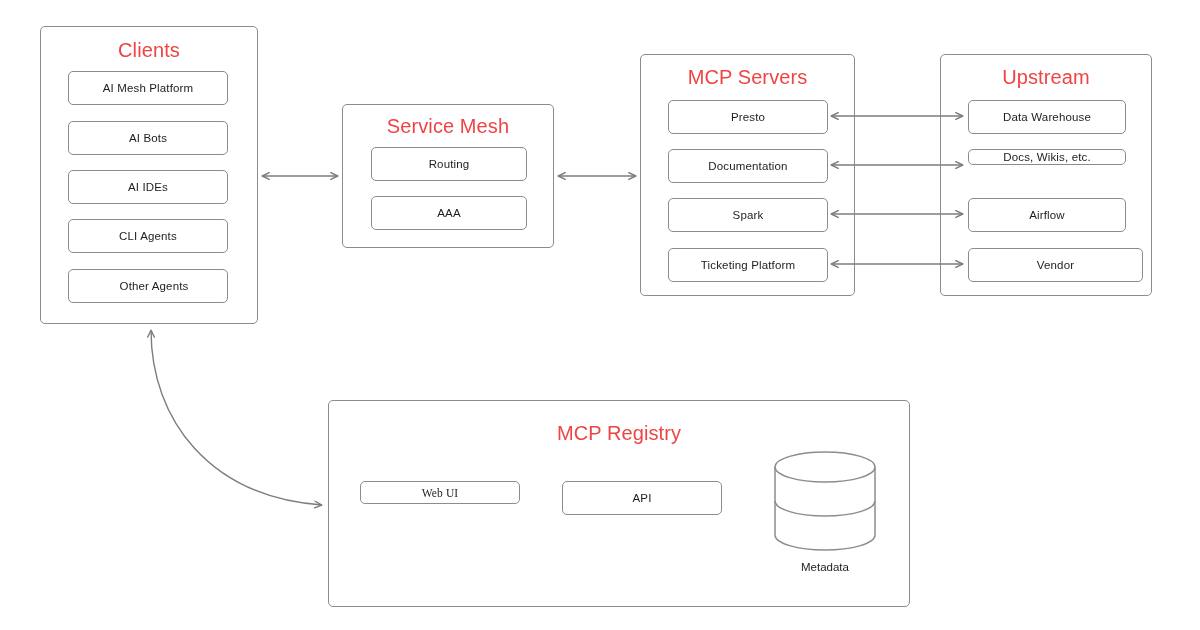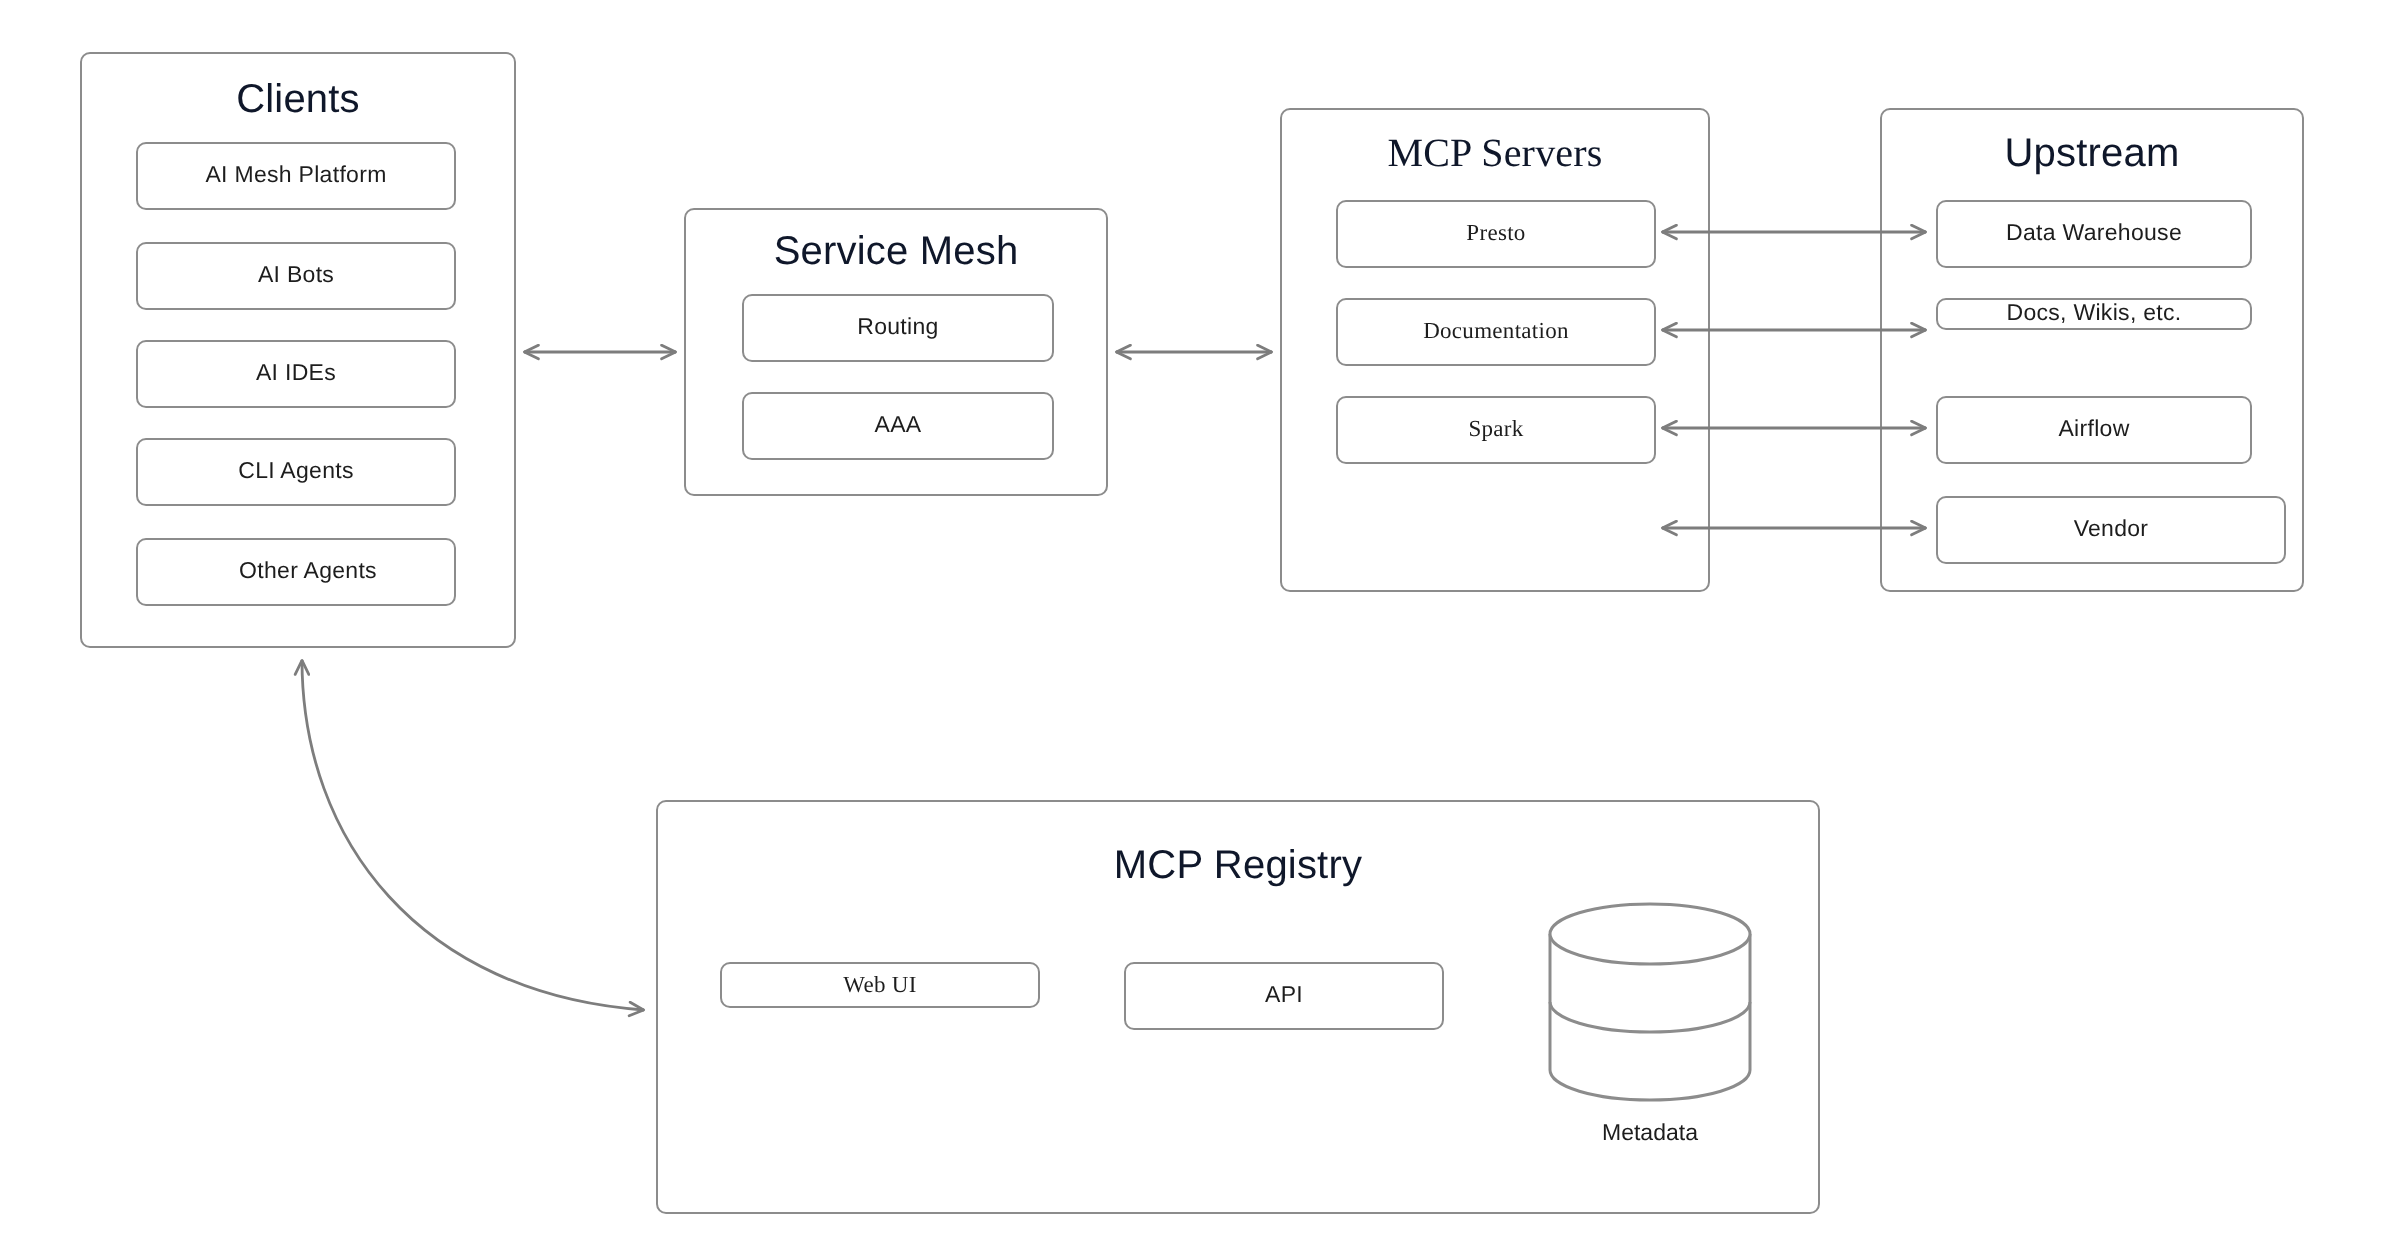--- a/index.html
+++ b/index.html
@@ -24,21 +24,21 @@
     border: 1.6px solid #8c8c8c;
     border-radius: 5px;
     background: #ffffff;
   }
   .group-title {
     position: absolute;
     left: 0;
     right: 0;
     text-align: center;
     font-size: 20px;
-    color: #0f172a;
+    color: #ef4444;
     letter-spacing: .1px;
     white-space: nowrap;
   }
   .node {
     position: absolute;
     box-sizing: border-box;
     border: 1.5px solid #8c8c8c;
     border-radius: 5px;
     background: #ffffff;
     display: flex;
@@ -81,25 +81,26 @@
     <div class="node" style="left:27px; top:192px; width:160px; height:34px;">CLI Agents</div>
     <div class="node" style="left:27px; top:242px; width:160px; height:34px;padding-left:12px;">Other Agents</div>
   </div>
 
   <div class="group" style="left:342px; top:104px; width:212px; height:144px;">
     <div class="group-title" style="top:10px;">Service Mesh</div>
     <div class="node" style="left:28px; top:42px; width:156px; height:34px;">Routing</div>
     <div class="node" style="left:28px; top:91px; width:156px; height:34px;">AAA</div>
   </div>
 
-  <div class="group" style="left:640px; top:54px; width:215px; height:242px;font-family:Liberation Serif, serif;">
+  <div class="group" style="left:640px; top:54px; width:215px; height:242px;">
     <div class="group-title" style="top:11px;">MCP Servers</div>
     <div class="node" style="left:27px; top:45px; width:160px; height:34px;">Presto</div>
     <div class="node" style="left:27px; top:94px; width:160px; height:34px;">Documentation</div>
     <div class="node" style="left:27px; top:143px; width:160px; height:34px;">Spark</div>
+    <div class="node" style="left:27px; top:193px; width:160px; height:34px;">Ticketing Platform</div>
   </div>
 
   <div class="group" style="left:940px; top:54px; width:212px; height:242px;">
     <div class="group-title" style="top:11px;">Upstream</div>
     <div class="node" style="left:27px; top:45px; width:158px; height:34px;">Data Warehouse</div>
     <div class="node" style="left:27px; top:94px; width:158px; height:16px;">Docs, Wikis, etc.</div>
     <div class="node" style="left:27px; top:143px; width:158px; height:34px;">Airflow</div>
     <div class="node" style="left:27px; top:193px; width:175px; height:34px;">Vendor</div>
   </div>
 

